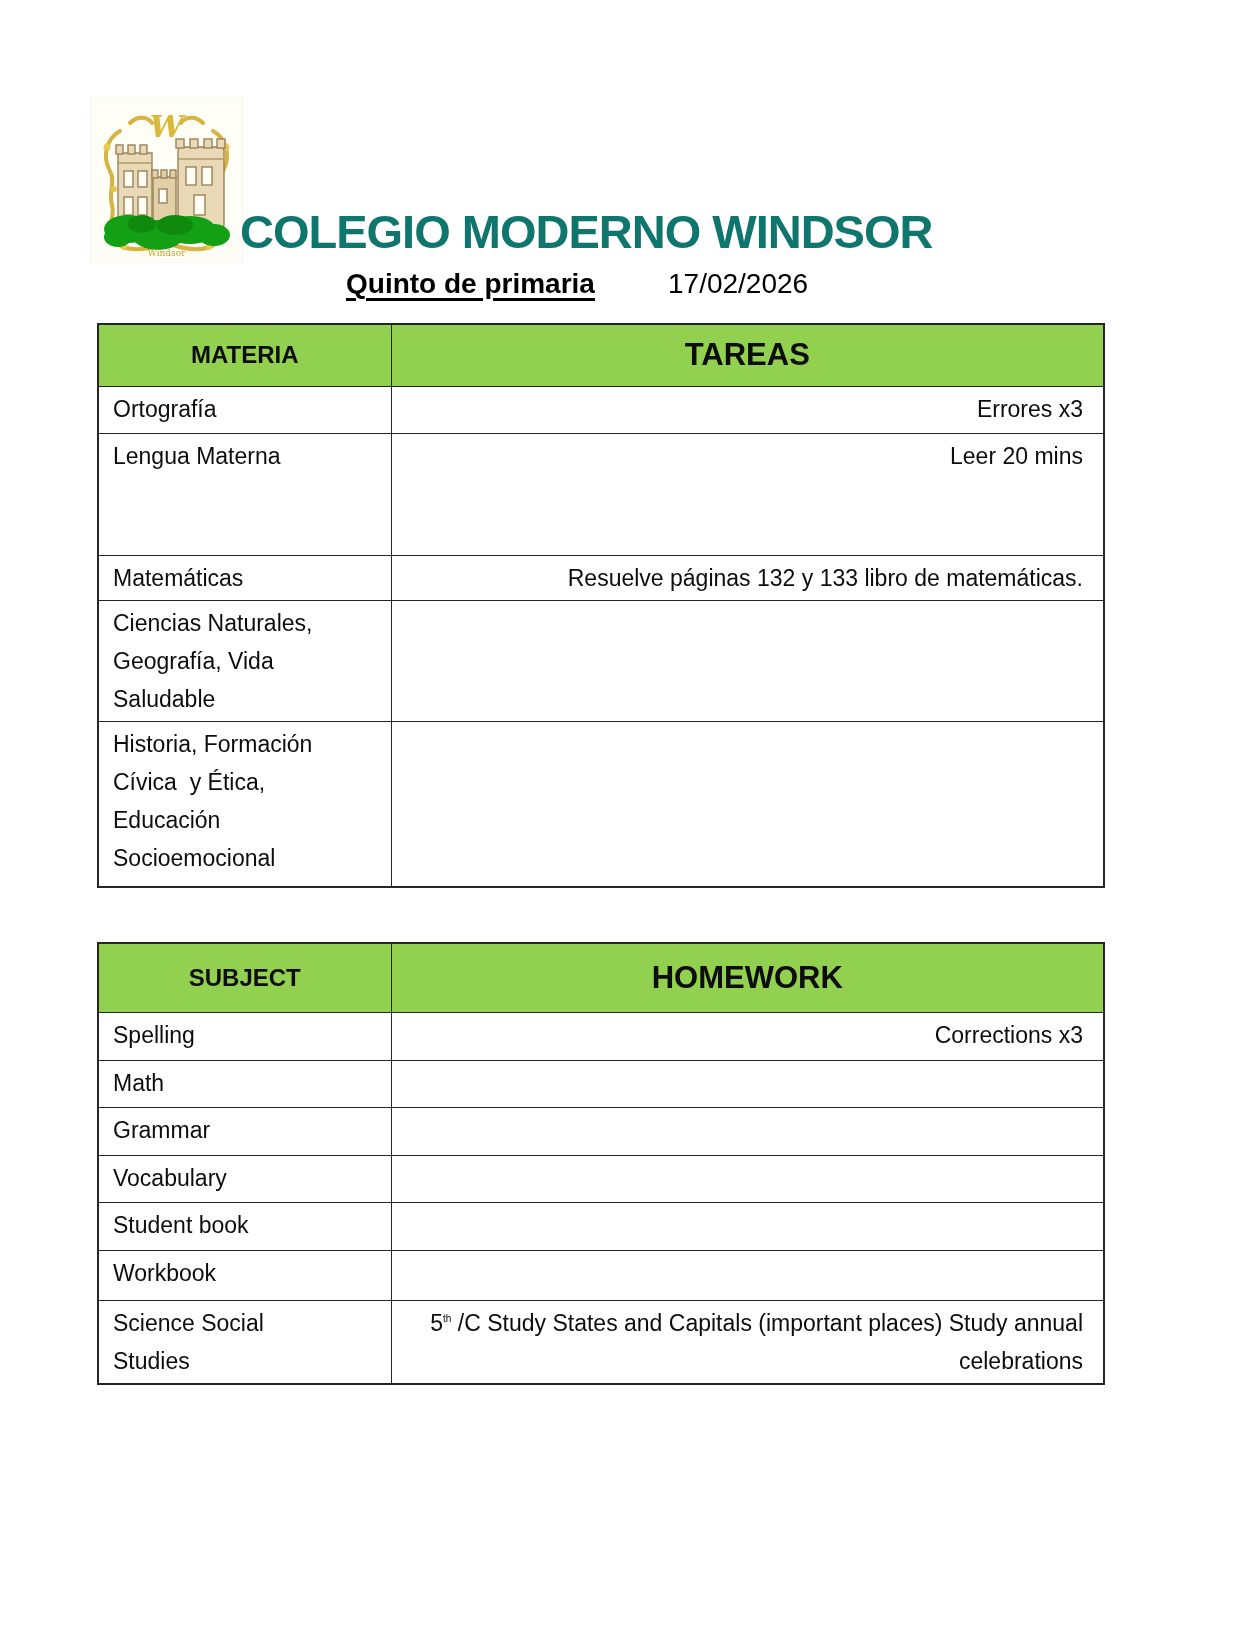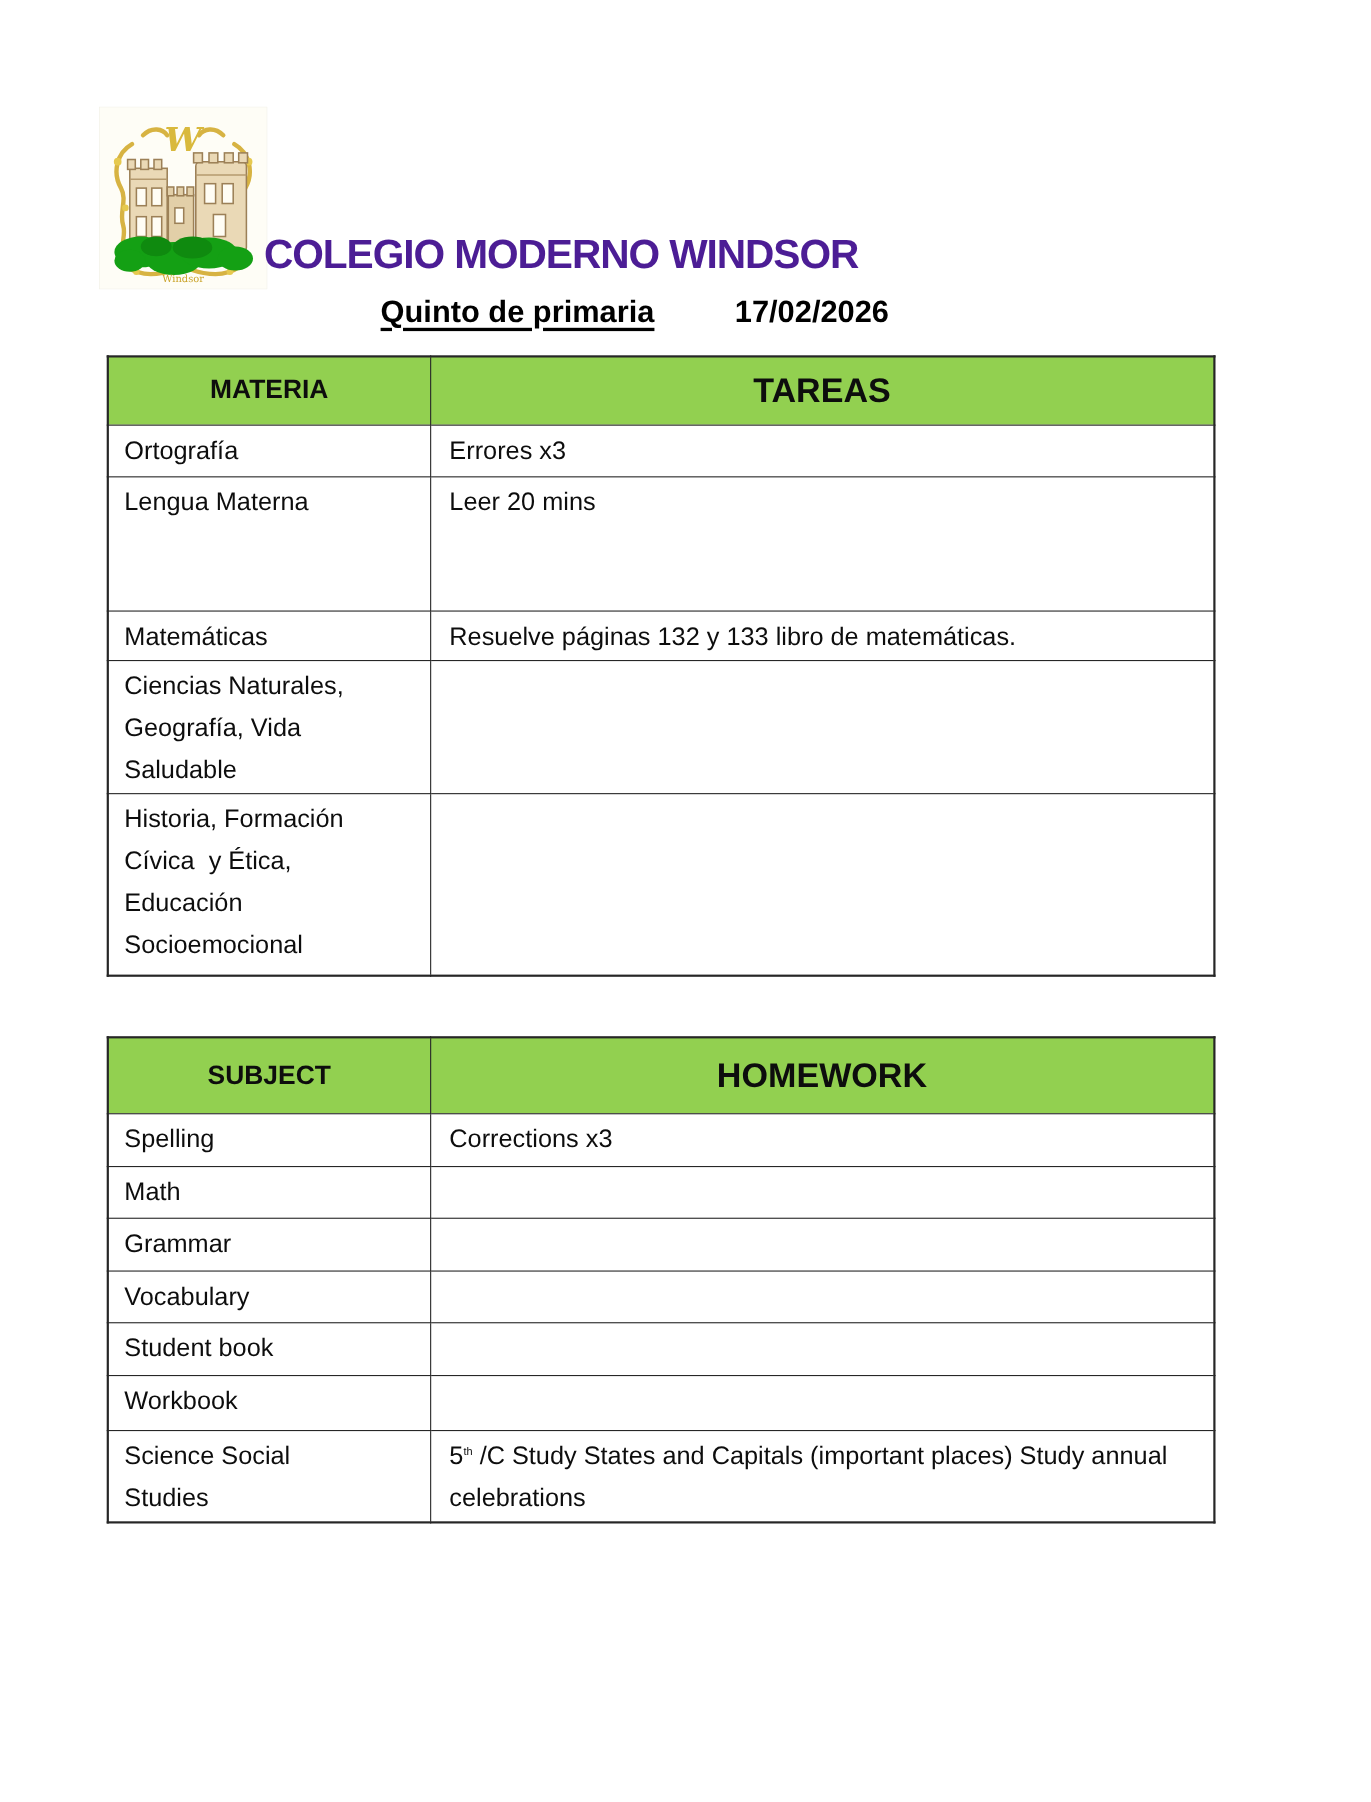--- a/index.html
+++ b/index.html
@@ -13,33 +13,33 @@
   }
   .page { position:absolute; inset:0; background:#fff; }
 
   
   .logo-box { position:absolute; left:90px; top:97px; width:153px; height:166px; }
   .logo-box svg { width:100%; height:100%; display:block; }
 
   
   .school-name {
     position:absolute; left:240px; top:206px;
-    font-size:37px; font-weight:bold; line-height:52px;
-    letter-spacing:-1px; white-space:nowrap; color:#4c1d95;
+    font-size:47px; font-weight:bold; line-height:52px;
+    letter-spacing:-1px; white-space:nowrap; color:#0f766e;
   }
   .grade-line { position:absolute; left:0; top:268px; width:1246px; height:40px; }
   .grade-label {
     position:absolute; left:346px; top:0;
     font-size:28px; font-weight:bold;
     text-decoration:underline; text-decoration-thickness:2.5px; text-underline-offset:5px;
     white-space:nowrap;
   }
   .date-label {
     position:absolute; left:668px; top:0;
-    font-size:28px; font-weight:bold; white-space:nowrap;
+    font-size:28px; font-weight:normal; white-space:nowrap;
   }
 
   
   table.hw {
     position:absolute; left:97px; width:1006px;
     border-collapse:collapse; table-layout:fixed;
     border:2.5px solid #262626;
   }
   table.hw td, table.hw th { border:1.5px solid #262626; }
   #table-spanish { top:323px;padding-left:30px; }
@@ -56,21 +56,21 @@
   #table-english th.hd { height:69px; }
 
   td.cell {
     vertical-align:top;
     font-size:23px; line-height:38px;
     padding:3px 13px 3px 14px;
     white-space:pre-wrap;
     color:#0d0d0d;
   }
   td.cell-subject { padding-right:62px;margin-top:17px; }
-  td.cell-task    { padding-left:17px; padding-right:20px; }
+  td.cell-task    { padding-left:17px; padding-right:20px;text-align:right; }
 
   tr.h47  { height:47px; }
   tr.h122 { height:122px; }
   tr.h45  { height:45px; }
   tr.h120 { height:120px; }
   tr.h166 { height:166px; }
   tr.h48  { height:48px; }
   tr.h50  { height:50px; }
   tr.h88  { height:77px; }
 

